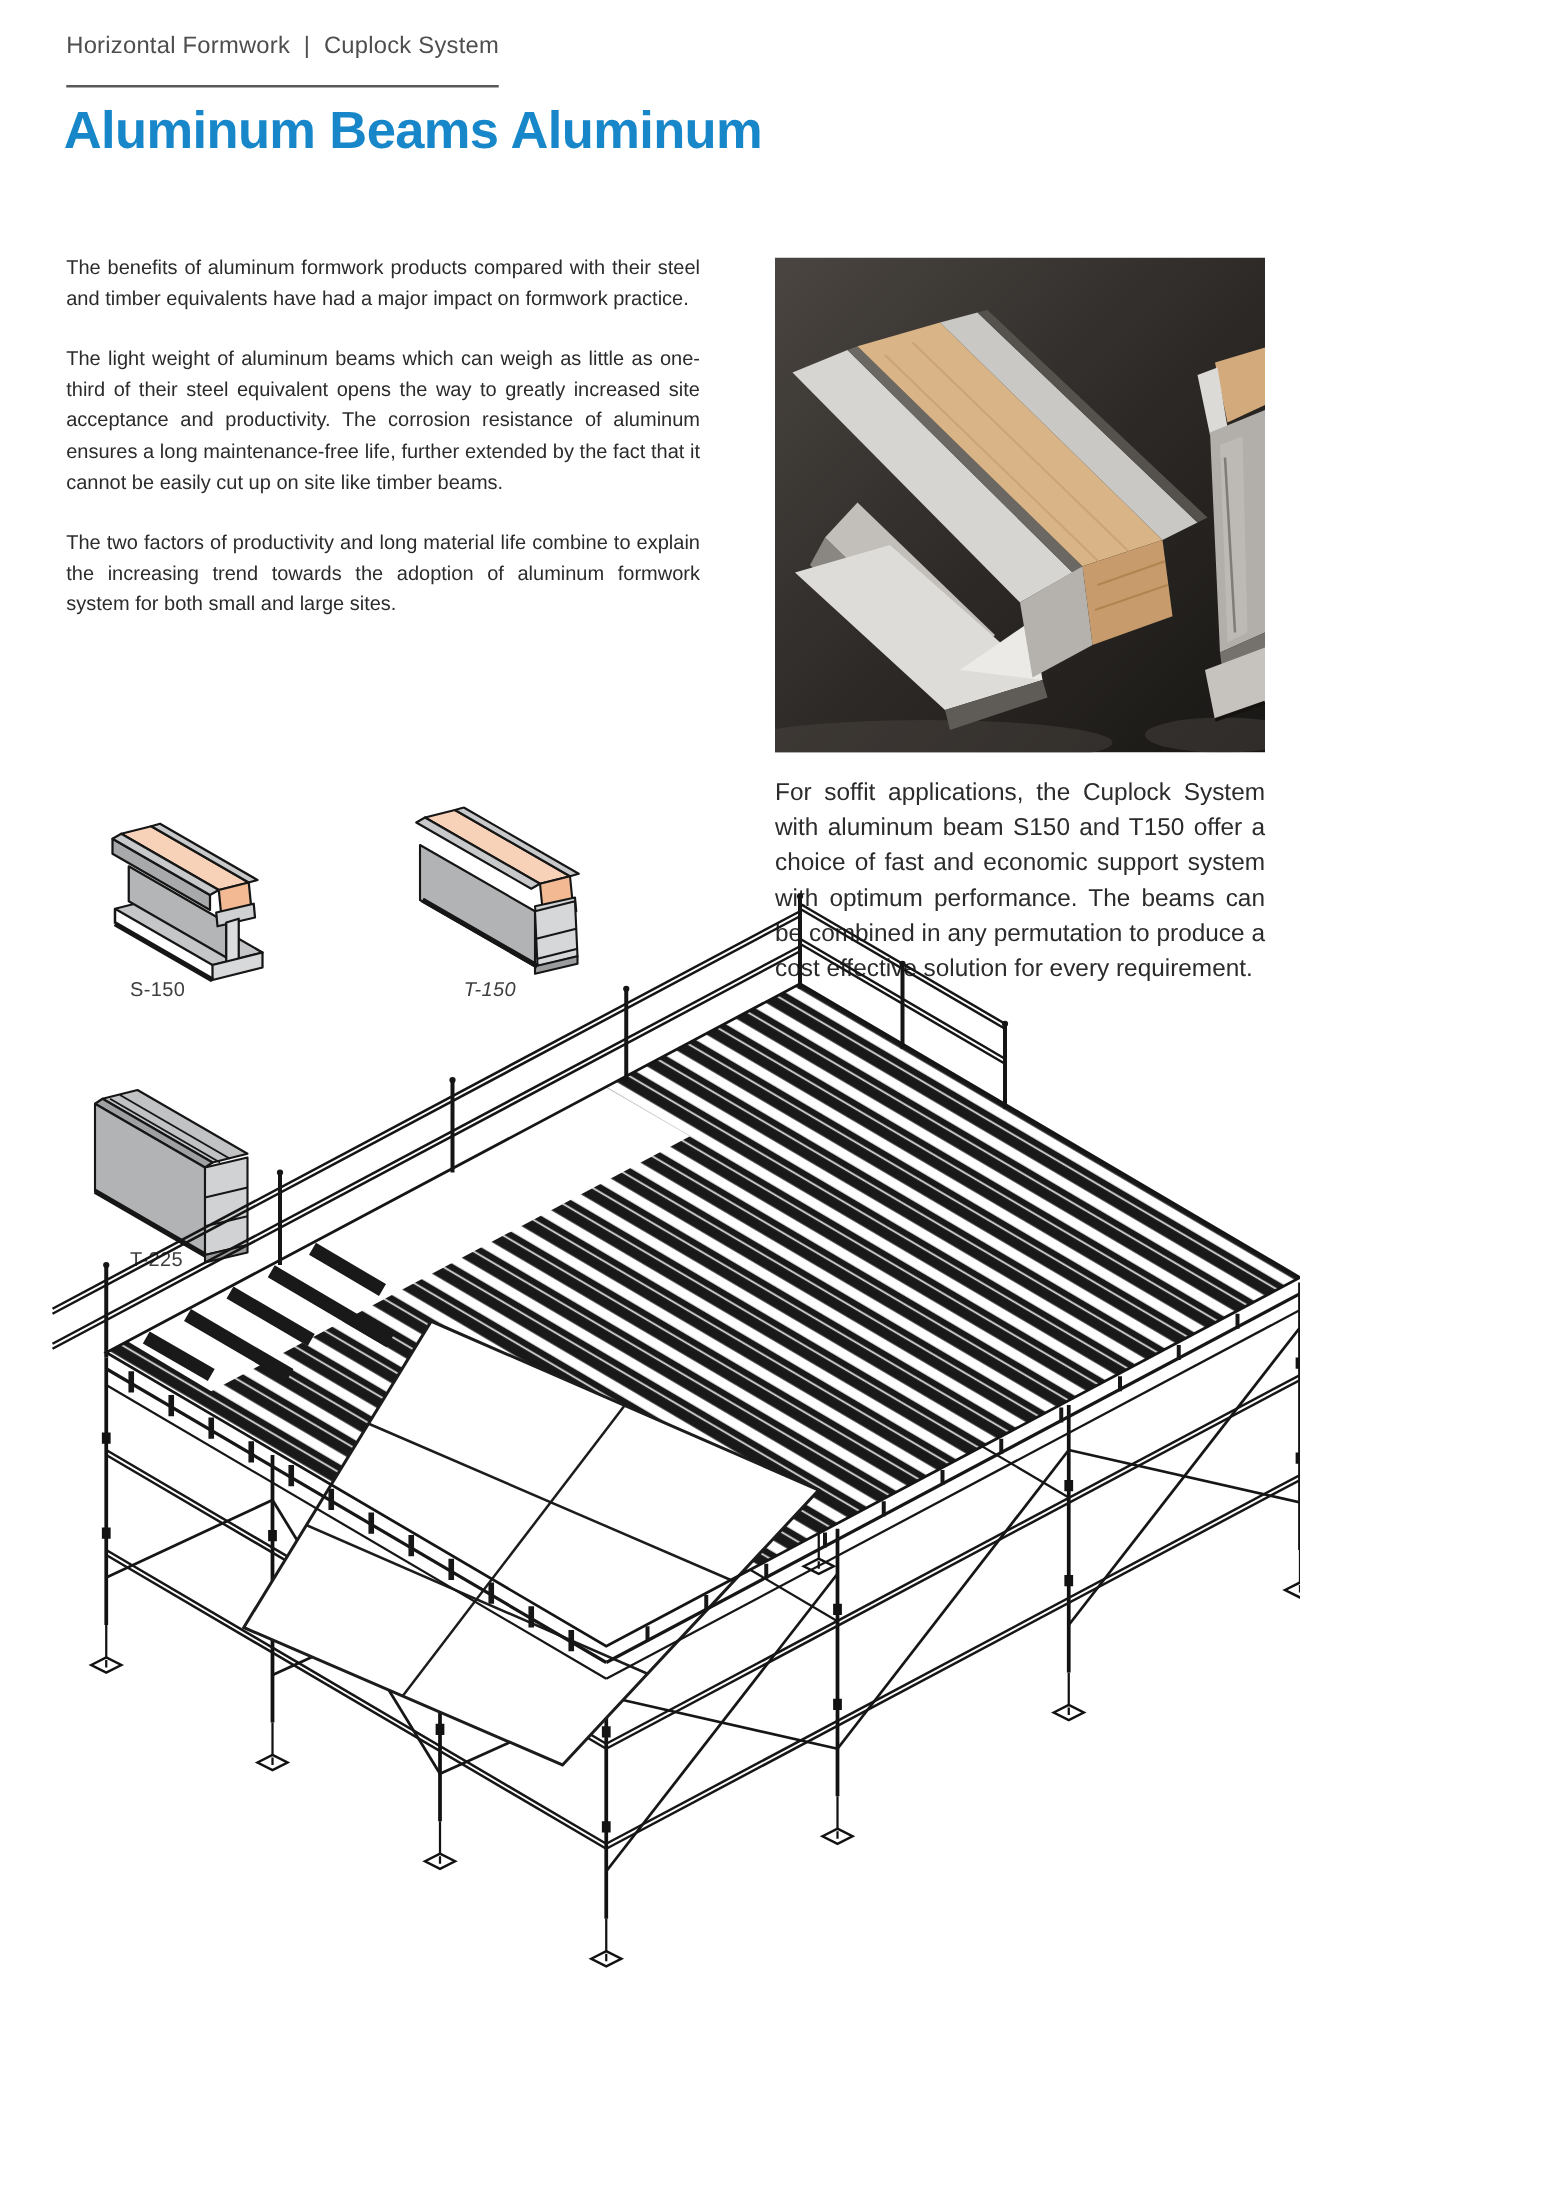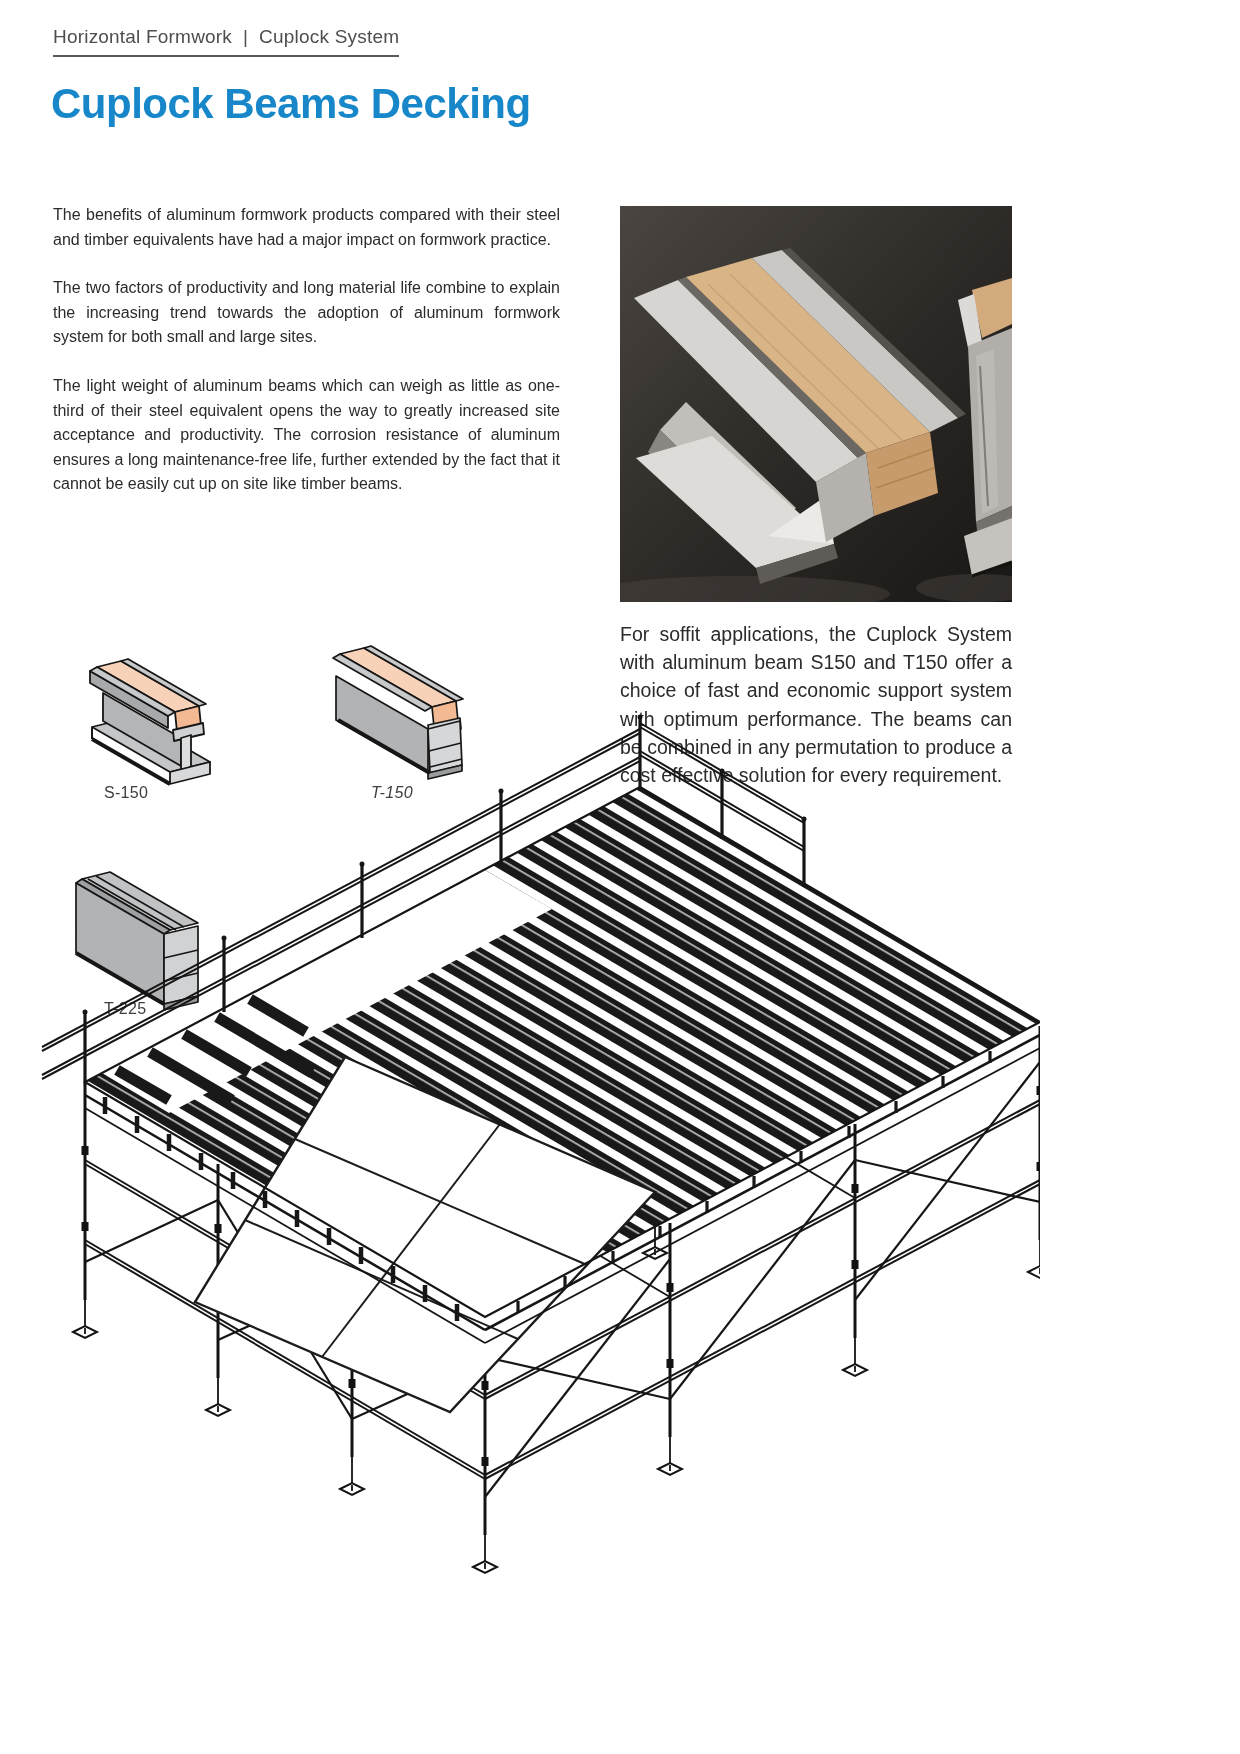--- a/index.html
+++ b/index.html
@@ -5,21 +5,21 @@
   html,body{margin:0;padding:0;background:#888;}
   .page{
     position:relative;width:1240px;height:1754px;background:#ffffff;
     margin:0 auto;overflow:hidden;
     font-family:"Liberation Sans",sans-serif;color:#2b2b2b;
   }
   .abs{position:absolute;}
   
   .breadcrumb{
     left:53px;top:26px;font-size:19px;color:#4e4e50;
-    padding-bottom:7px;border-bottom:2px solid #59595b;white-space:pre;
+    padding-bottom:20px;border-bottom:2px solid #59595b;white-space:pre;
     letter-spacing:.2px;
   }
   .page-title{
     left:51px;top:80px;font-size:42px;font-weight:bold;color:#1787c9;
     letter-spacing:-.5px;
   }
   
   .col-left{left:53px;top:203px;width:507px;}
   .body-par{font-size:16px;line-height:24.6px;text-align:justify;margin:0 0 24px 0;}
   .soffit-par{left:620px;top:620px;width:392px;font-size:19.5px;line-height:28.2px;text-align:justify;}
@@ -42,26 +42,26 @@
   }
   svg{display:block;}
 </style>
 </head>
 <body>
 
 <div class="page">
 
   <div class="abs breadcrumb">Horizontal Formwork  |  Cuplock System</div>
 
-  <div class="abs page-title">Cuplock Beams Decking</div>
+  <div class="abs page-title">Aluminum Beams Aluminum</div>
 
   <div class="abs col-left">
     <p class="body-par">The benefits of aluminum formwork products compared with their steel and timber equivalents have had a major impact on formwork practice.</p>
+    <p class="body-par">The light weight of aluminum beams which can weigh as little as one-third of their steel equivalent opens the way to greatly increased site acceptance and productivity. The corrosion resistance of aluminum ensures a long maintenance-free life, further extended by the fact that it cannot be easily cut up on site like timber beams.</p>
     <p class="body-par">The two factors of productivity and long material life combine to explain the increasing trend towards the adoption of aluminum formwork system for both small and large sites.</p>
-    <p class="body-par">The light weight of aluminum beams which can weigh as little as one-third of their steel equivalent opens the way to greatly increased site acceptance and productivity. The corrosion resistance of aluminum ensures a long maintenance-free life, further extended by the fact that it cannot be easily cut up on site like timber beams.</p>
   </div>
 
   <div class="abs photo-box">
     <svg width="392" height="396" viewBox="0 0 392 396">
       <defs>
         <linearGradient id="pbg" x1="0" y1="0" x2="1" y2="1">
           <stop offset="0" stop-color="#4a4541"></stop>
           <stop offset="0.55" stop-color="#2b2825"></stop>
           <stop offset="1" stop-color="#191715"></stop>
         </linearGradient>

